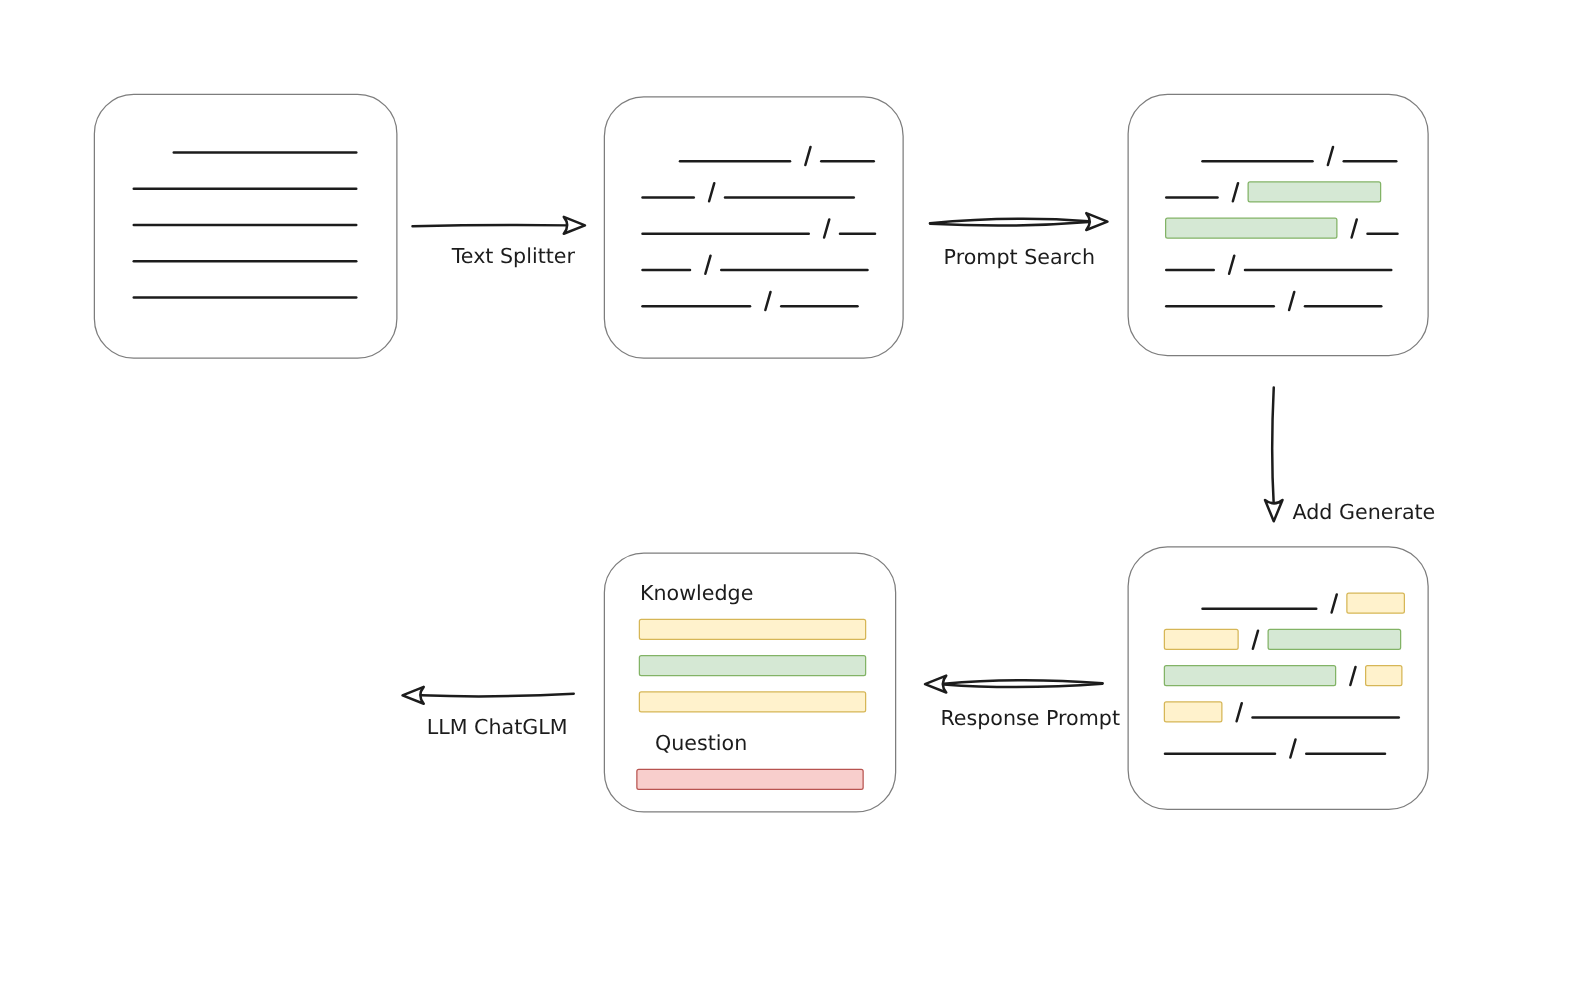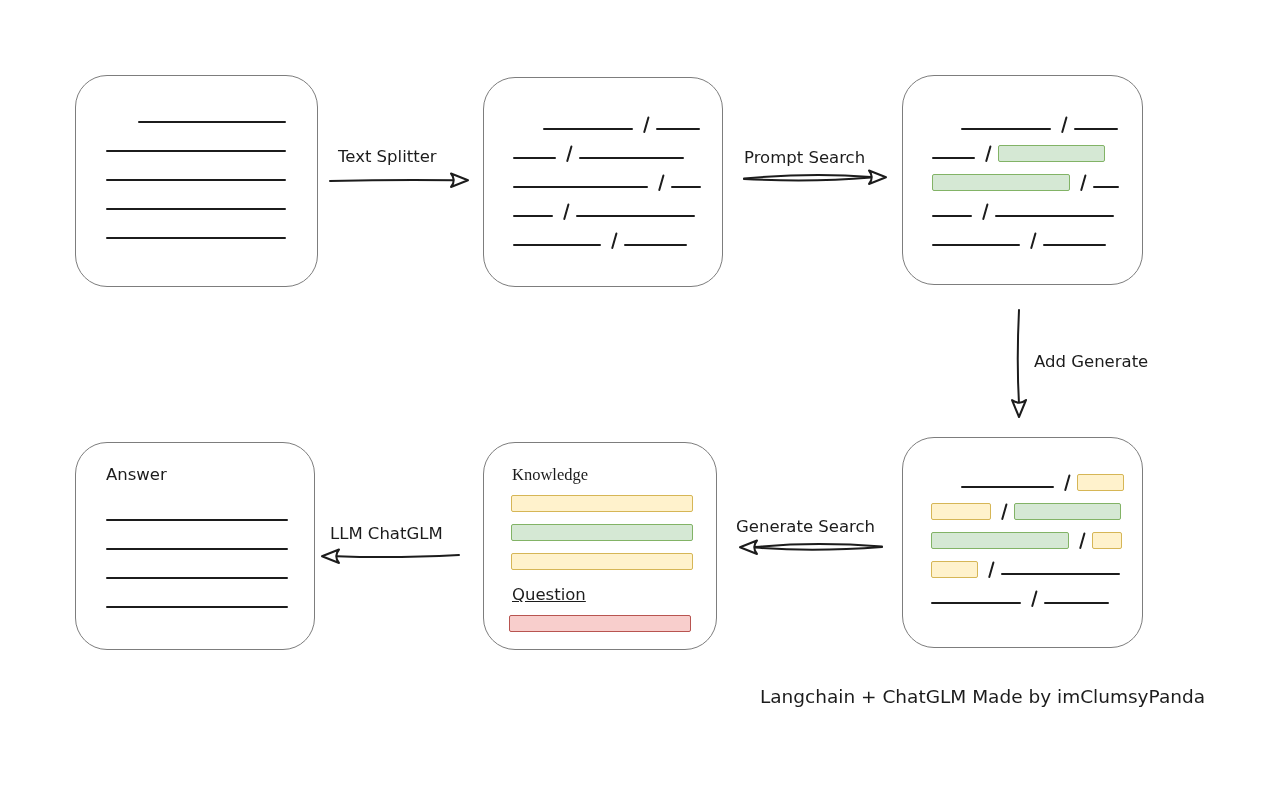--- a/index.html
+++ b/index.html
@@ -65,22 +65,23 @@
     font-weight: 500;
     color: #1c1c1c;
     white-space: nowrap;
   }
   .flow-label {
     position: absolute;
     font-size: 16.5px;
     line-height: 19px;
     font-weight: 500;
     color: #1c1c1c;
-    text-align: left;
+    text-align: right;
     white-space: nowrap;
+    margin-top: 48px;
   }
   .caption {
     position: absolute;
     font-size: 18.5px;
     font-weight: 500;
     color: #1c1c1c;
     text-align: center;
     white-space: nowrap;
   }
   svg.arrow { position: absolute; overflow: visible; }
@@ -202,62 +203,45 @@
         </div>
         <div class="seg-row" style="padding-left: 28px;">
           <span class="seg-line" style="width: 90px;"></span>
           <span class="seg-slash"></span>
           <span class="seg-line" style="width: 65px;"></span>
         </div>
       </div>
   </div>
 
   <div class="box" style="left:483px; top:442px; width:234px; height:208px;">
-    <div class="box-heading" style="margin:22px 0 0 28px;font-family:Liberation Serif, serif;">Knowledge</div>
+    <div class="box-heading" style="margin:22px 0 0 28px;">Knowledge</div>
     <div class="rows">
         <div class="seg-row" style="padding-left: 27px;">
           <span class="seg-chunk" style="width: 182px; background: rgb(255, 242, 204); border-color: rgb(214, 182, 86);"></span>
         </div>
         <div class="seg-row" style="padding-left: 27px;">
           <span class="seg-chunk" style="width: 182px; background: rgb(213, 232, 212); border-color: rgb(130, 179, 102);"></span>
         </div>
         <div class="seg-row" style="padding-left: 27px;">
           <span class="seg-chunk" style="width: 182px; background: rgb(255, 242, 204); border-color: rgb(214, 182, 86);"></span>
         </div>
       </div>
-    <div class="box-heading" style="margin:14px 0 0 28px;text-decoration:underline;">Question</div>
+    <div class="box-heading" style="margin:14px 0 0 40px;">Question</div>
     <div class="rows">
         <div class="seg-row" style="padding-left: 25px;">
           <span class="seg-chunk" style="width: 182px; background: rgb(248, 206, 204); border-color: rgb(184, 84, 80);"></span>
         </div>
       </div>
   </div>
 
-  <div class="box" style="left:75px; top:442px; width:240px; height:208px;">
-    <div class="box-heading" style="margin:22px 0 0 30px;">Answer</div>
-    <div class="rows" style="margin-top:12px;">
-        <div class="seg-row" style="padding-left: 30px;">
-          <span class="seg-line" style="width: 182px;"></span>
-        </div>
-        <div class="seg-row" style="padding-left: 30px;">
-          <span class="seg-line" style="width: 182px;"></span>
-        </div>
-        <div class="seg-row" style="padding-left: 30px;">
-          <span class="seg-line" style="width: 182px;"></span>
-        </div>
-        <div class="seg-row" style="padding-left: 30px;">
-          <span class="seg-line" style="width: 182px;"></span>
-        </div>
-      </div>
-  </div>
 
   <div class="flow-label" style="left:338px; top:147px; width:122px;">Text Splitter</div>
   <div class="flow-label" style="left:744px; top:148px; width:132px;">Prompt Search</div>
   <div class="flow-label" style="left:1034px; top:352px;">Add Generate</div>
-  <div class="flow-label" style="left:736px; top:517px; width:160px;">Generate Search</div>
+  <div class="flow-label" style="left:736px; top:517px; width:160px;">Response Prompt</div>
   <div class="flow-label" style="left:330px; top:524px; width:124px;">LLM ChatGLM</div>
 
   <svg class="arrow" style="left:326px; top:169px;" width="146" height="24" viewBox="0 0 146 24">
     <path d="M4,12 Q70,10.5 129,11.3"></path>
     <path class="head" d="M125,4.5 L142,11.3 L125,18 C128.5,13.8 128.5,8.8 125,4.5 Z"></path>
   </svg>
 
   <svg class="arrow" style="left:741px; top:166px;" width="150" height="24" viewBox="0 0 150 24">
     <path d="M3,12.5 Q70,6.5 130,11"></path>
     <path d="M3,13 Q70,16.5 130,11.6"></path>
@@ -273,15 +257,14 @@
     <path d="M146,10.5 Q78,5.5 19,11"></path>
     <path d="M146,11 Q78,16 19,11.6"></path>
     <path class="head" d="M21,4.5 L4,11.3 L21,18 C17.5,13.8 17.5,8.8 21,4.5 Z"></path>
   </svg>
 
   <svg class="arrow" style="left:318px; top:545px;" width="146" height="24" viewBox="0 0 146 24">
     <path d="M141,10 Q75,13.5 19,11.2"></path>
     <path class="head" d="M21,4.5 L4,11.3 L21,18 C17.5,13.8 17.5,8.8 21,4.5 Z"></path>
   </svg>
 
-  <div class="caption" style="left:735px; top:686px; width:495px;">Langchain + ChatGLM Made by imClumsyPanda</div>
 
 </div>
 
 </body></html>

